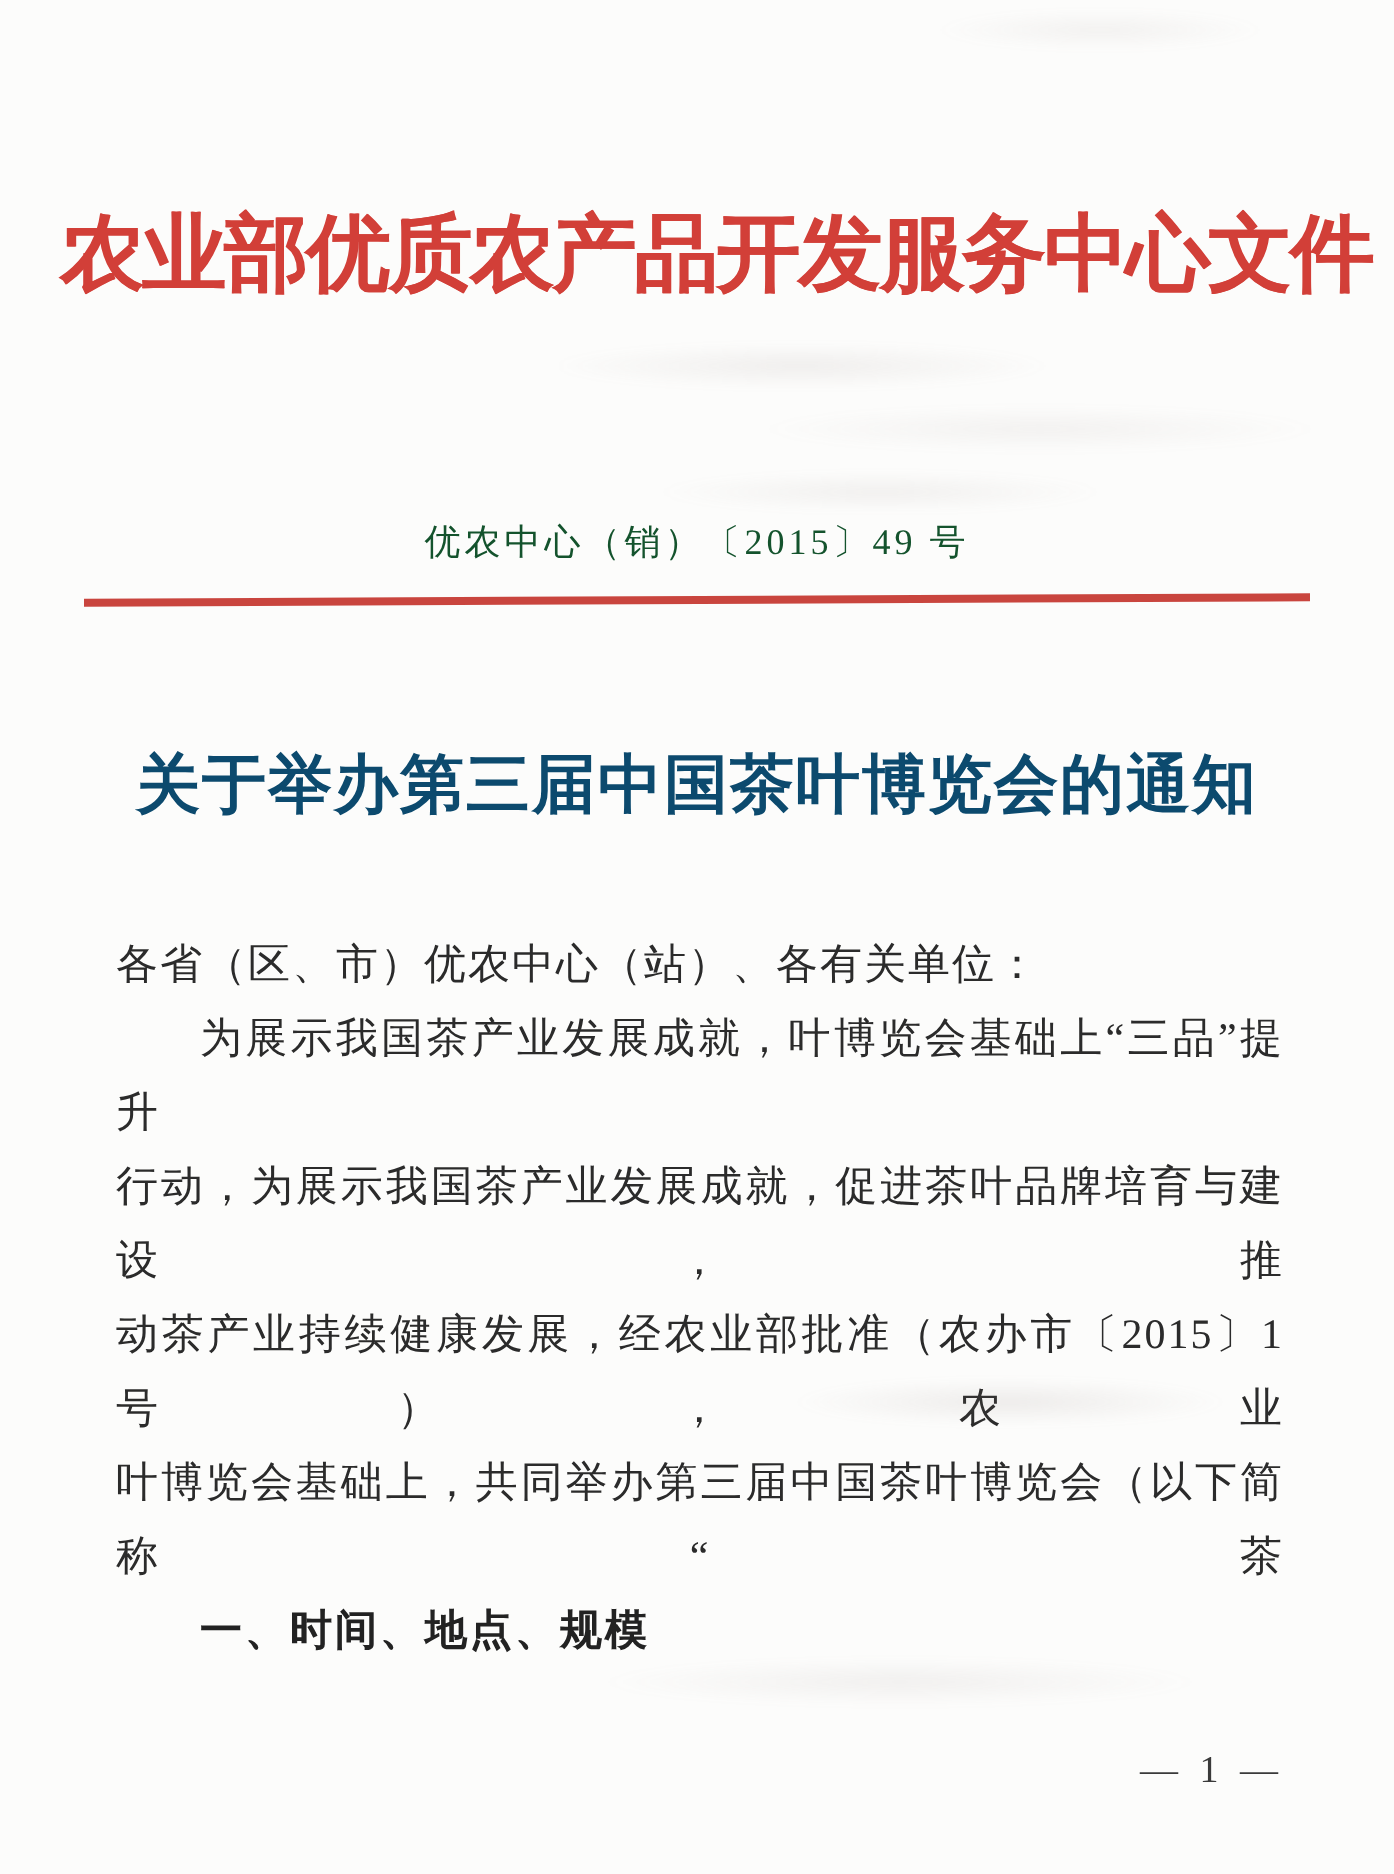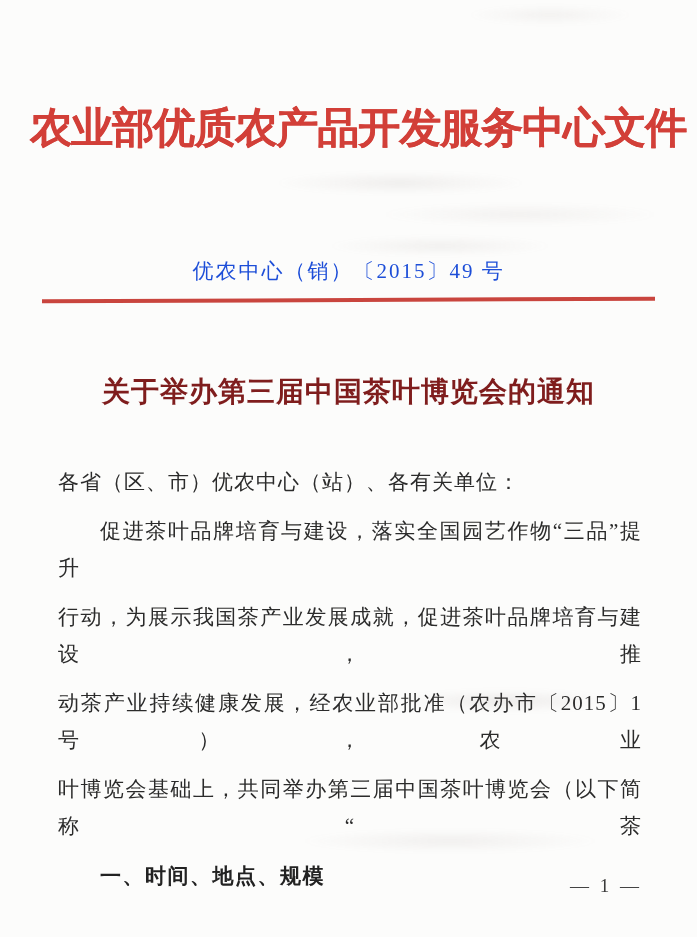--- a/index.html
+++ b/index.html
@@ -28,51 +28,51 @@
     line-height: 60px;
     letter-spacing: -1px;
     white-space: nowrap;
     text-shadow: 0.4px 0 0 #d23f38;
     padding-left: 19px;
   }
   
   .doc-number {
     margin-top: 98px;
     text-align: center;
-    font-size: 21px;
+    font-size: 18px;
     line-height: 30px;
     letter-spacing: 2px;
-    color: #1d4ed8;
+    color: #14532d;
   }
   
   .red-rule {
     margin: 12px auto 0 auto;
     width: 613px;
     height: 4px;
     background: #c9453e;
     transform: rotate(-0.25deg);
   }
   
   .doc-title {
     margin-top: 70px;
     text-align: center;
-    font-size: 28px;
+    font-size: 32px;
     font-weight: bold;
     line-height: 40px;
     letter-spacing: 1px;
-    color: #7f1d1d;
+    color: #0c4a6e;
   }
   
   .body-text {
     margin: 52px 55px 0 58px;
     font-size: 21px;
     line-height: 37px;
     color: #2b2b2b;
   }
-  .line { letter-spacing: 1px; margin-top: 12px; }
+  .line { letter-spacing: 1px; }
   .line.justify {
     text-align: justify;
     text-align-last: justify;
   }
   .line.indent { text-indent: 2em; }
   .section-heading {
     font-family: "Liberation Sans", sans-serif;
     font-weight: bold;
     padding-left: 2em;
     letter-spacing: 1.5px;
@@ -123,21 +123,21 @@
   <div class="doc-number">优农中心（销）〔2015〕49 号</div>
 
   <div class="red-rule"></div>
 
   <div class="doc-title">关于举办第三届中国茶叶博览会的通知</div>
 
   <div class="body-text">
 
     <div class="line">各省（区、市）优农中心（站）、各有关单位：</div>
 
-    <div class="line indent justify">促进茶叶品牌培育与建设，落实全国园艺作物“三品”提升</div>
+    <div class="line indent justify">为展示我国茶产业发展成就，叶博览会基础上“三品”提升</div>
     <div class="line justify">行动，为展示我国茶产业发展成就，促进茶叶品牌培育与建设，推</div>
     <div class="line justify">动茶产业持续健康发展，经农业部批准（农办市〔2015〕1 号），农业</div>
     <div class="line justify">叶博览会基础上，共同举办第三届中国茶叶博览会（以下简称“茶</div>
 
     <div class="line section-heading">一、时间、地点、规模</div>
 
   </div>
 
   <div class="ghost ghost-2"></div>
   <div class="ghost ghost-3"></div>

